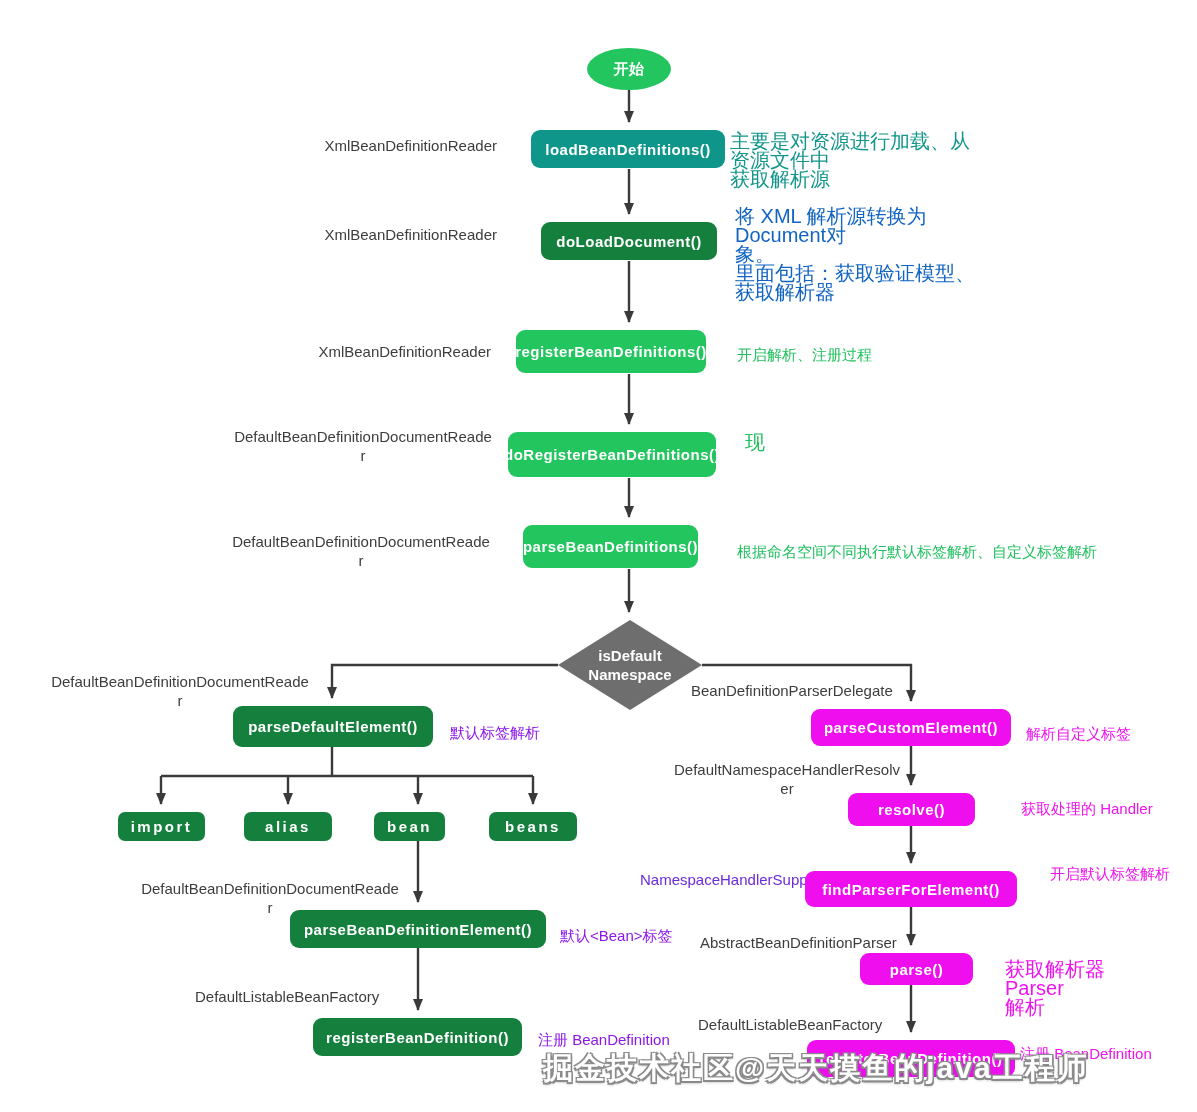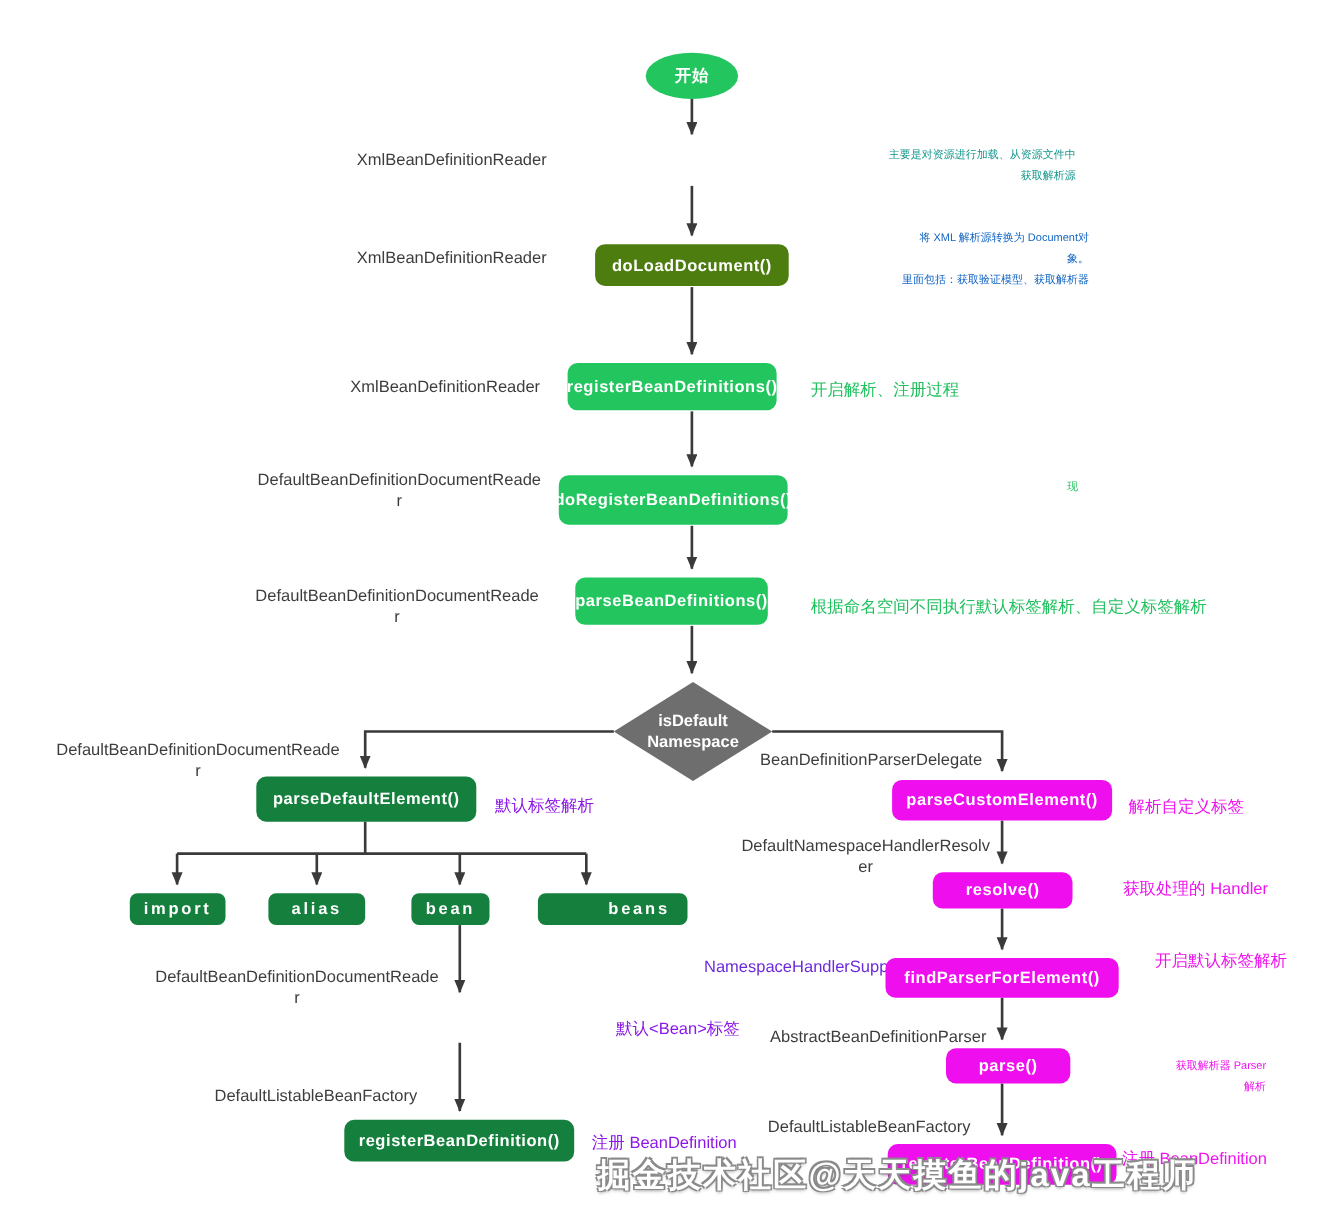--- a/index.html
+++ b/index.html
@@ -8,38 +8,38 @@
     font-family:"Liberation Sans","DejaVu Sans",sans-serif;
   }
   #wires{position:absolute;left:0;top:0;z-index:0;}
   .node{
     position:absolute;z-index:2;display:flex;align-items:center;justify-content:center;
     color:#fff;font-weight:bold;font-size:15px;border-radius:9px;letter-spacing:.5px;
     white-space:nowrap;
   }
   .ellipse{border-radius:50%;font-size:15px;}
   .teal{background:#0E968B;}
-  .blue{background:#4d7c0f;}
+  .blue{background:#15803d;}
   .green{background:#22C55E;}
   .purple{background:#15803d;}
   .magenta{background:#EE0EEE;}
   .diamond{
     position:absolute;z-index:2;background:#6E6E6E;color:#fff;font-weight:bold;font-size:15px;
     display:flex;flex-direction:column;align-items:center;justify-content:center;line-height:1.3;
     clip-path:polygon(50% 0,100% 50%,50% 100%,0 50%);text-align:center;
   }
   .small{font-size:15px;letter-spacing:2.5px;border-radius:7px;}
   .clabel{
     position:absolute;z-index:1;color:#3D3D3D;font-size:15px;line-height:19px;text-align:center;
     word-break:break-all;
   }
   .nowrap{white-space:nowrap;}
   .right{text-align:right;}
   .ann{position:absolute;z-index:1;font-size:15px;line-height:20px;white-space:nowrap;}
-  .annblock{position:absolute;z-index:1;font-size:10px;line-height:19px;text-align:right;}
+  .annblock{position:absolute;z-index:1;font-size:20px;line-height:19px;text-align:left;}
   .t-teal{color:#12968B;}
   .t-blue{color:#1164C2;}
   .t-green{color:#21C05F;}
   .t-purple{color:#8B17E8;}
   .t-magenta{color:#EE14EE;}
   .t-violet{color:#6C2BD9;}
   .watermark{
     position:absolute;z-index:9;left:543px;top:1048px;font-size:30px;font-weight:bold;
     color:#ffffff;letter-spacing:2px;white-space:nowrap;
     text-shadow:-1.5px -1.5px 0 #8a8a8a,1.5px -1.5px 0 #8a8a8a,-1.5px 1.5px 0 #8a8a8a,
@@ -76,41 +76,43 @@
       <path d="M418,948 L418,1010" marker-end="url(#arw)"></path>
       <path d="M911,746 L911,785" marker-end="url(#arw)"></path>
       <path d="M911,826 L911,863" marker-end="url(#arw)"></path>
       <path d="M911,907 L911,945" marker-end="url(#arw)"></path>
       <path d="M911,985 L911,1032" marker-end="url(#arw)"></path>
     </g>
   </svg>
 
   <div class="node ellipse green" style="left:587px;top:48px;width:84px;height:42px;">开始</div>
 
+  <div class="node teal" style="left:531px;top:130px;width:194px;height:38px;">loadBeanDefinitions()</div>
 
   <div class="node blue" style="left:541px;top:222px;width:176px;height:38px;">doLoadDocument()</div>
 
   <div class="node green" style="left:516px;top:330px;width:190px;height:43px;">registerBeanDefinitions()</div>
 
   <div class="node green" style="left:508px;top:432px;width:208px;height:45px;">doRegisterBeanDefinitions()</div>
 
   <div class="node green" style="left:523px;top:525px;width:175px;height:43px;">parseBeanDefinitions()</div>
 
   <div class="diamond" style="left:558px;top:620px;width:144px;height:90px;">
     <span>isDefault</span>
     <span>Namespace</span>
   </div>
 
   <div class="node purple" style="left:233px;top:706px;width:200px;height:41px;">parseDefaultElement()</div>
 
   <div class="node purple small" style="left:118px;top:812px;width:87px;height:29px;">import</div>
   <div class="node purple small" style="left:244px;top:812px;width:88px;height:29px;">alias</div>
   <div class="node purple small" style="left:374px;top:812px;width:71px;height:29px;">bean</div>
-  <div class="node purple small" style="left:489px;top:812px;width:88px;height:29px;padding-left:48px;">beans</div>
+  <div class="node purple small" style="left:489px;top:812px;width:88px;height:29px;">beans</div>
 
+  <div class="node purple" style="left:290px;top:910px;width:256px;height:38px;">parseBeanDefinitionElement()</div>
 
   <div class="node purple" style="left:313px;top:1018px;width:209px;height:38px;">registerBeanDefinition()</div>
 
   <div class="node magenta" style="left:811px;top:709px;width:200px;height:37px;">parseCustomElement()</div>
 
   <div class="node magenta" style="left:848px;top:793px;width:127px;height:33px;">resolve()</div>
 
   <div class="node magenta" style="left:805px;top:871px;width:212px;height:36px;">findParserForElement()</div>
 
   <div class="node magenta" style="left:860px;top:953px;width:113px;height:32px;">parse()</div>

